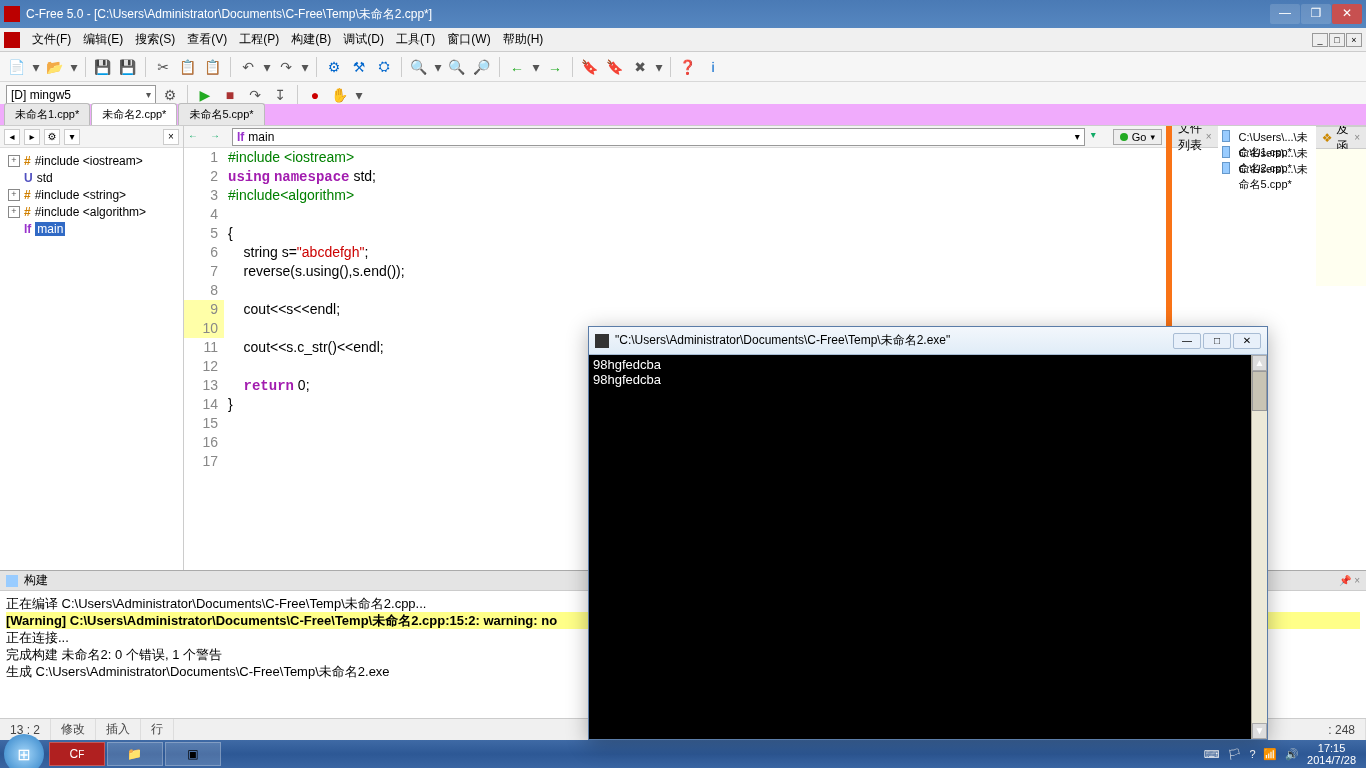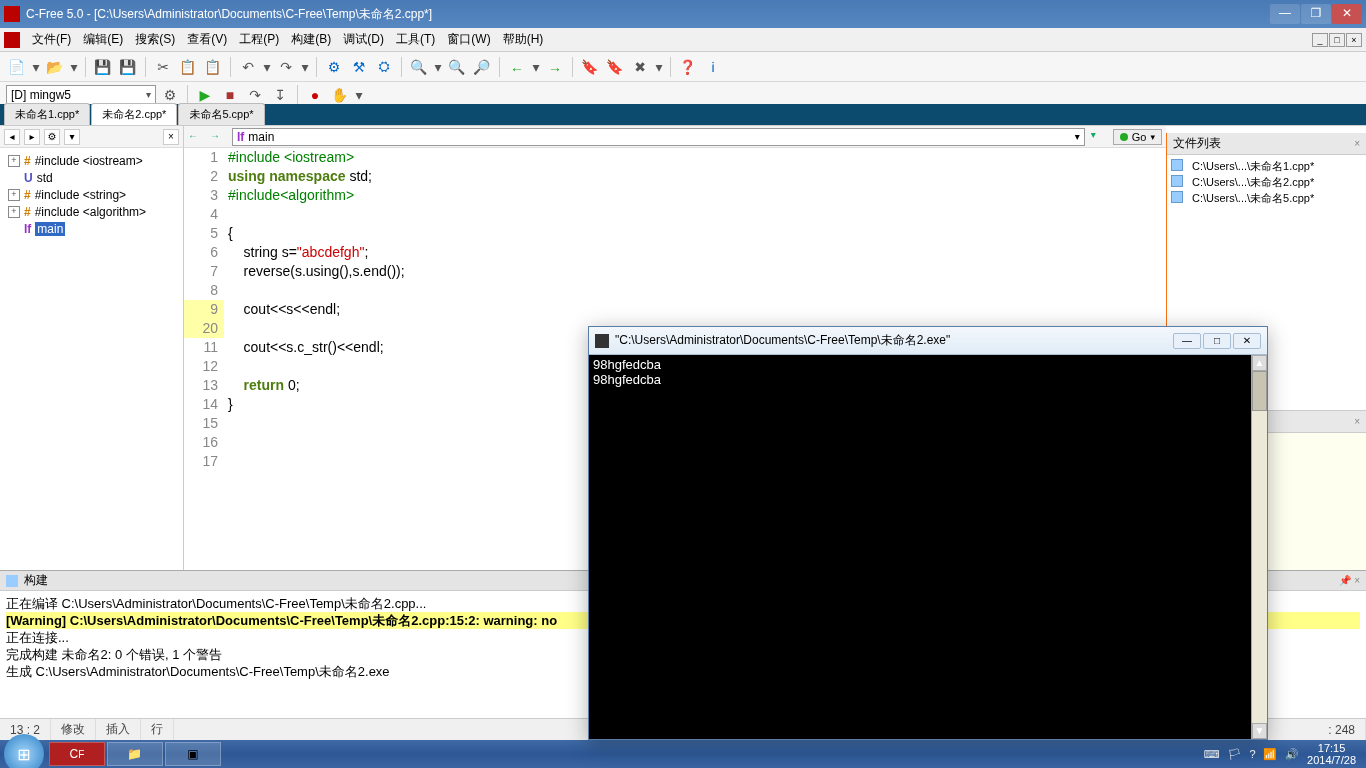--- a/index.html
+++ b/index.html
@@ -20,21 +20,21 @@
 .mdi-btn { width:16px; height:14px; border:1px solid #999; font-size:9px; text-align:center; line-height:12px; background:#eee;}
 
 
 .toolbar { height: 30px; background: #f6f6f6; border-bottom: 1px solid #d8d8d8; display: flex; align-items: center; padding: 0 6px; gap: 3px; }
 .tbtn { width: 22px; height: 22px; border: 1px solid transparent; display:inline-flex; align-items:center; justify-content:center; color:#555; font-size:14px; }
 .sep { width:1px; height:20px; background:#ccc; margin:0 3px;}
 .combo { height:20px; border:1px solid #999; background:#fff; padding:1px 18px 1px 4px; position:relative; font-size:12px; display:inline-flex; align-items:center; min-width:150px;}
 .combo::after{ content:"▾"; position:absolute; right:4px; font-size:10px; color:#555;}
 
 
-.file-tabs { height: 22px; background:#0c4a6e; border-bottom:1px solid #ccc; display:flex; padding-left:4px; align-items:flex-end;}
+.file-tabs { height: 22px; background:#f0abfc; border-bottom:1px solid #ccc; display:flex; padding-left:4px; align-items:flex-end;}
 .file-tab { padding:3px 10px; background:#e8e8e8; border:1px solid #bbb; border-bottom:none; margin-right:1px; font-size:11px; border-radius:3px 3px 0 0;}
 .file-tab.active { background:#fff; }
 
 
 .workspace { position:absolute; top: 104px; bottom: 198px; left:0; right:0; background:#fff; display:flex; }
 .left-panel { width: 184px; border-right:1px solid #ccc; display:flex; flex-direction:column; background:#fff;}
 .panel-toolbar { height:22px; background:#f4f4f4; border-bottom:1px solid #ddd; display:flex; align-items:center; gap:4px; padding:0 4px; font-size:11px;}
 .tiny-btn { width:16px; height:16px; border:1px solid #ccc; text-align:center; line-height:14px; font-size:10px; background:#fff;}
 .panel-close { margin-left:auto;}
 .tree { flex:1; overflow:auto; padding:4px; font-size:12px;}
@@ -53,26 +53,26 @@
 .func-combo::after{content:"▾"; position:absolute; right:4px; font-size:10px;}
 .go-btn { padding:1px 6px; border:1px solid #aaa; background:#eee; font-size:11px; display:flex; align-items:center; gap:4px;}
 .go-ball{ width:8px; height:8px; background:#2a2; border-radius:50%; display:inline-block;}
 
 .code { flex:1; background:#fff; overflow:auto; font-family: Consolas, "Courier New", monospace; font-size:14px; line-height:19px; position:relative;}
 .gutter { position:absolute; left:0; top:0; bottom:0; width:40px; background:#fff; text-align:right; color:#888; border-right:0px solid #eee;}
 .gutter div { padding-right:6px; height:19px;}
 .gutter .hl { background:#ffffa8;}
 .code-lines { margin-left:44px; padding-top:0;}
 .code-lines div { height:19px; white-space:pre;}
-.kw { color:#4d7c0f; font-weight:bold;}
+.kw { color:#a21caf; font-weight:bold;font-family:Liberation Mono, monospace;}
 .pp { color:#008000;}
 .str { color:#cc0000;}
 .arg { border-bottom:1px dotted #888;}
 
-.right-panel { width:200px; border-left:1px solid #f97316; display:flex; flex-direction:column;margin-top:7px;}
+.right-panel { width:200px; border-left:6px solid #f97316; display:flex; flex-direction:row;}
 .right-panel .title { height:22px; background:#e8e8e8; border-bottom:1px solid #ccc; display:flex; align-items:center; padding:0 6px; font-size:12px;}
 .right-panel .title .close-icon {margin-left:auto; color:#888; font-size:10px;}
 .file-list { flex:1; background:#fff; padding:4px; font-size:11px;}
 .file-list-item { display:flex; align-items:flex-start; height:16px; gap:9px;}
 .file-icon { width:12px; height:12px; background:#9cf; border:1px solid #69c;}
 .right-panel .panel2 { height:160px; border-top:1px solid #ccc; display:flex; flex-direction:column;}
 .right-panel .panel2 .title{ height:22px; display:flex; align-items:center; padding:0 6px;}
 .right-panel .panel2 .body { flex:1; background:#fffff0;}
 
 
@@ -257,21 +257,21 @@
       <div class="gutter">
         <div>1</div>
           <div>2</div>
           <div>3</div>
           <div>4</div>
           <div>5</div>
           <div>6</div>
           <div>7</div>
           <div>8</div>
         <div class="hl">9</div>
-          <div class="hl">20</div>
+          <div class="hl">10</div>
           <div>11</div>
           <div>12</div>
           <div>13</div>
           <div>14</div>
           <div>15</div>
           <div>16</div>
           <div>17</div>
       </div>
       <div class="code-lines">
         <div><span class="pp">#include &lt;iostream&gt;</span></div>

